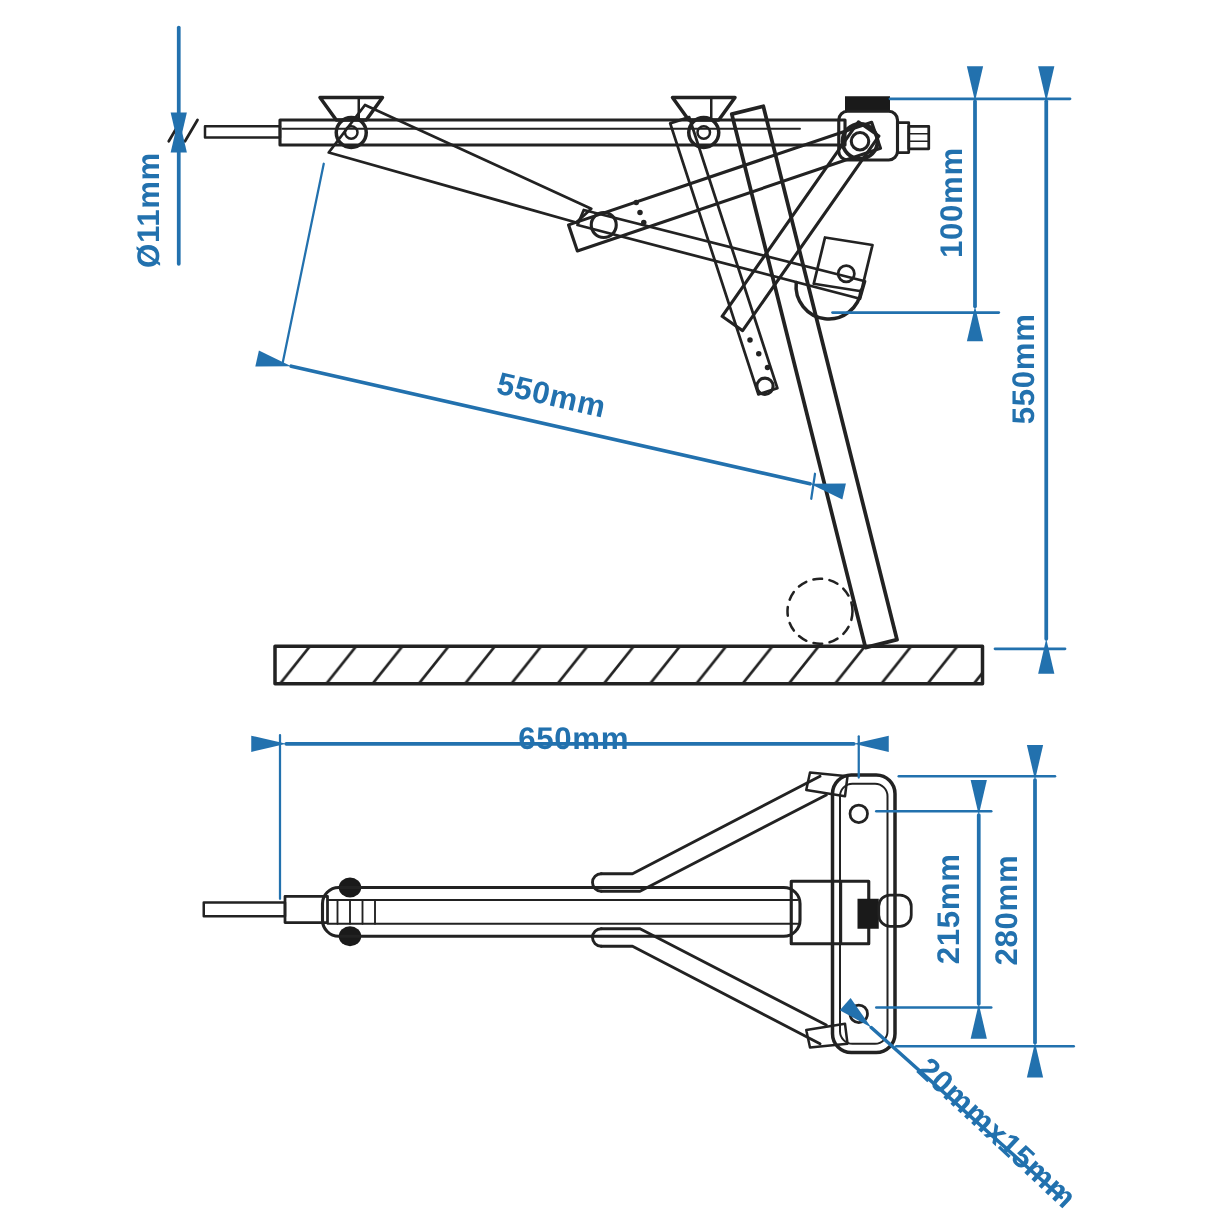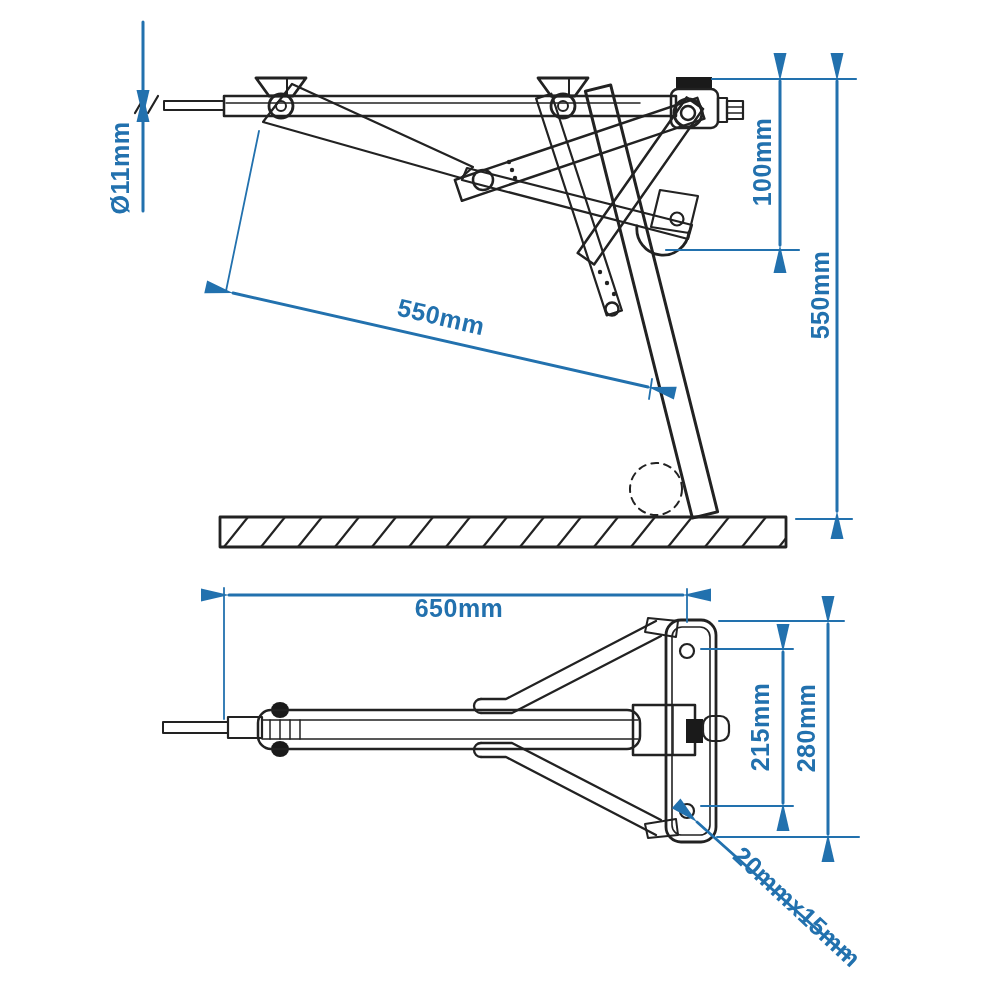--- a/index.html
+++ b/index.html
@@ -164,21 +164,21 @@
 </svg>
 
 <div class="dim-label" style="left:120px;top:168px;--r:-90deg">Ø11mm</div>
 
 <div class="dim-label" style="left:762px;top:162px;--r:-90deg">100mm</div>
 
 <div class="dim-label" style="left:820px;top:295px;--r:-90deg">550mm</div>
 
 <div class="dim-label" style="left:441px;top:317px;--r:13deg">550mm</div>
 
-<div class="dim-label" style="left:459px;top:608px;--r:0deg">650mm</div>
+<div class="dim-label" style="left:459px;top:592px;--r:0deg">650mm</div>
 
 <div class="dim-label" style="left:760px;top:727px;--r:-90deg">215mm</div>
 
 <div class="dim-label" style="left:806px;top:728px;--r:-90deg">280mm</div>
 
 <div class="dim-label" style="left:797px;top:907px;--r:43deg">20mmx15mm</div>
 
 </div>
 
 </body></html>

